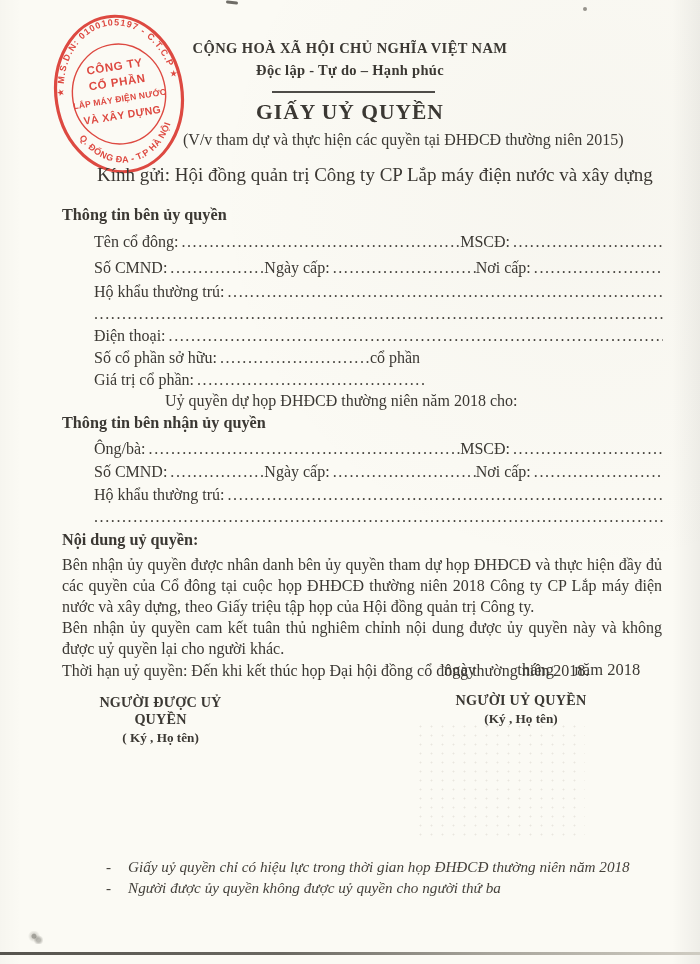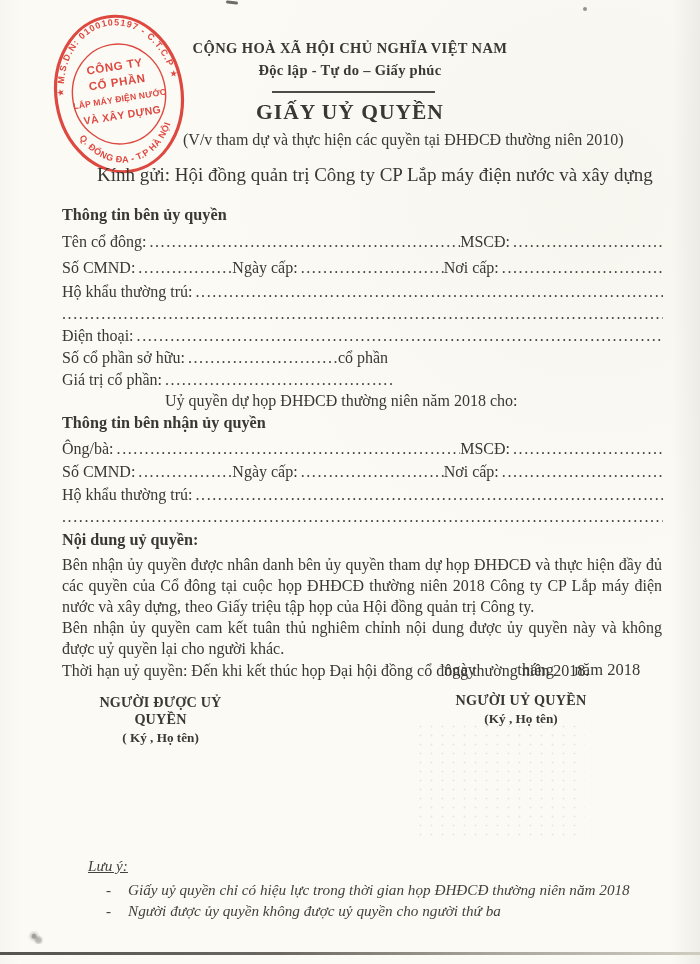--- a/index.html
+++ b/index.html
@@ -37,21 +37,21 @@
   .stamp ellipse{fill:none;stroke:var(--stamp-red);}
   .stamp text{fill:var(--stamp-red);font-family:"Liberation Sans","DejaVu Sans",sans-serif;font-weight:bold;}
   .ring-txt{font-size:9px;letter-spacing:1px;}
   .ring-txt-b{font-size:9px;letter-spacing:.4px;}
   .c1,.c2{font-size:11.5px;letter-spacing:.6px;}
   .c3{font-size:8.6px;letter-spacing:.2px;}
   .c4{font-size:10.5px;letter-spacing:.4px;}
   
   .form{position:absolute;left:62px;top:203px;width:601px;font-size:16px;}
   .sec-title{font-weight:bold;height:26px;line-height:24px;font-size:16.2px;}
-  .row{display:flex;height:26px;line-height:26px;white-space:nowrap;overflow:hidden;}
+  .row{display:flex;height:26px;line-height:26px;white-space:nowrap;overflow:hidden;margin-left:32px;}
   .row.h22{height:22px;line-height:22px;}
   .row.h23{height:23px;line-height:23px;}
   .lbl{flex:0 0 auto;padding-right:3px;}
   .fill{flex:0 0 auto;overflow:hidden;white-space:nowrap;letter-spacing:1.6px;color:#46433d;}
   .fill.grow{flex:1 1 0;}
   .w94{width:94px;}.w143{width:143px;}.w150{width:150px;}.w228{width:228px;}
   .delegation{height:20px;line-height:20px;padding-left:103px;}
   .para{width:600px;text-align:justify;line-height:21px;font-size:16px;}
   .term{height:22px;line-height:22px;margin-top:1px;}
   .term b{font-weight:normal;}
@@ -102,24 +102,24 @@
         <textPath href="#arcBot" startOffset="50%" text-anchor="middle">Q. ĐỐNG ĐA - T.P HÀ NỘI</textPath>
       </text>
       <text class="c1" x="0" y="-24" text-anchor="middle">CÔNG TY</text>
       <text class="c2" x="0" y="-8" text-anchor="middle">CỔ PHẦN</text>
       <text class="c3" x="0" y="8" text-anchor="middle">LẮP MÁY ĐIỆN NƯỚC</text>
       <text class="c4" x="0" y="25" text-anchor="middle">VÀ XÂY DỰNG</text>
     </g>
   </svg>
 
   <div class="nat-title">CỘNG HOÀ XÃ HỘI CHỦ NGHĨA VIỆT NAM</div>
-  <div class="motto">Độc lập - Tự do – Giấy phúc</div>
+  <div class="motto">Độc lập - Tự do – Hạnh phúc</div>
   <div class="motto-rule"></div>
   <div class="doc-title">GIẤY UỶ QUYỀN</div>
-  <div class="doc-subtitle">(V/v tham dự và thực hiện các quyền tại  ĐHĐCĐ thường niên  2010)</div>
+  <div class="doc-subtitle">(V/v tham dự và thực hiện các quyền tại  ĐHĐCĐ thường niên  2015)</div>
   <div class="recipient">Kính gửi: Hội đồng quản trị Công ty CP Lắp máy điện nước và xây dựng</div>
 
   <div class="form">
 
     <div class="sec-title">Thông tin bên ủy quyền</div>
 
     <div class="row">
       <span class="lbl">Tên cổ đông: </span>
       <span class="fill grow">...........................................................................................................................................</span>
       <span class="lbl">MSCĐ:</span>
@@ -204,21 +204,20 @@
   <div class="sig sig-right">
     <div class="t">NGƯỜI UỶ QUYỀN</div>
     <div class="s">(Ký , Họ tên)</div>
   </div>
   <div class="sig sig-left">
     <div class="t">NGƯỜI ĐƯỢC UỶ QUYỀN</div>
     <div class="s">( Ký , Họ tên)</div>
   </div>
 
   <div class="notes">
-    <div class="notes-title">Lưu ý:</div>
     <div class="note-item">
       <span class="dash">-</span>
       <span>Giấy uỷ quyền chỉ có hiệu lực trong thời gian họp ĐHĐCĐ thường niên năm 2018</span>
     </div>
     <div class="note-item">
       <span class="dash">-</span>
       <span>Người được ủy quyền  không được uỷ quyền cho người thứ ba</span>
     </div>
   </div>
 

